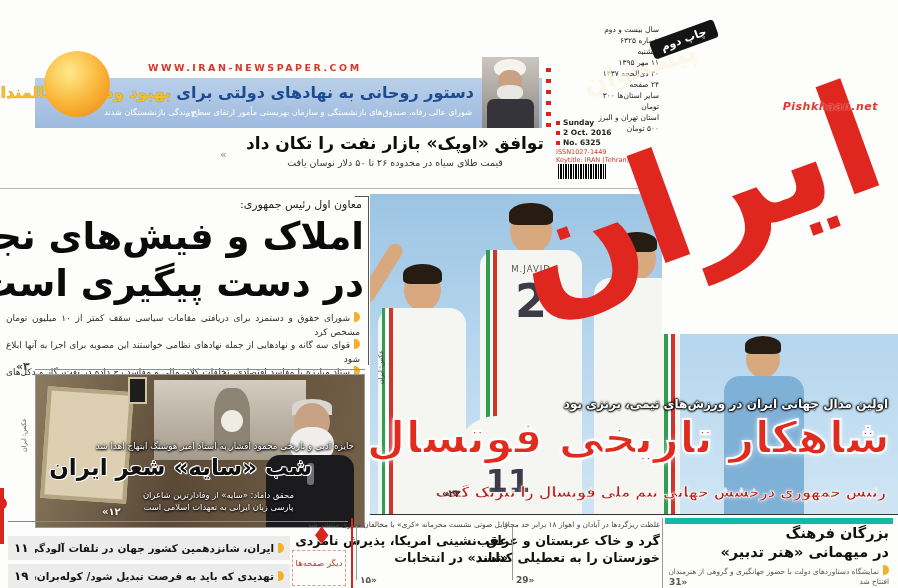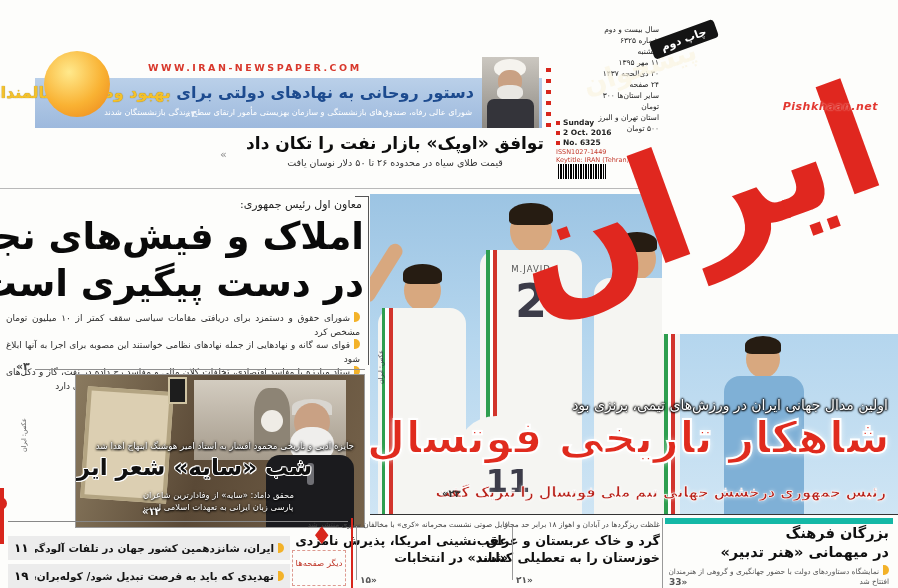--- a/index.html
+++ b/index.html
@@ -62,22 +62,22 @@
   .kicker{position:absolute;right:6px;top:4px;font-size:11px;color:#222;}
   .bigh{position:absolute;left:0;right:4px;top:19px;text-align:center;font-weight:bold;color:#0a0a0a;
     font-size:37px;line-height:47px;white-space:nowrap;}
   .bullets{position:absolute;right:8px;left:6px;top:118px;font-size:9px;line-height:13.5px;color:#2d2d2d;text-align:justify;}
   .ybul{display:inline-block;width:6px;height:10px;background:#f3b229;border-radius:0 6px 6px 0;
     margin-left:4px;vertical-align:-1px;}
   .lc-marker{left:16px;top:360px;font-size:11px;font-weight:bold;color:#444;z-index:2;}
   .lc-rule{left:35px;top:369px;width:330px;height:1px;background:#8f8f8f;}
 
   
-  .sayeh{left:35px;top:374px;width:290px;height:154px;overflow:hidden;border:1px solid #9a9a9a;
-    background:linear-gradient(105deg,#8a7a5f,#5a4936 45%,#75624a);margin-left:40px;}
+  .sayeh{left:35px;top:374px;width:330px;height:154px;overflow:hidden;border:1px solid #9a9a9a;
+    background:linear-gradient(105deg,#8a7a5f,#5a4936 45%,#75624a);}
   .sy-screen{position:absolute;left:118px;top:5px;width:152px;height:80px;background:linear-gradient(#d3ccc0,#a59b8c);}
   .sy-fig{position:absolute;left:60px;top:8px;width:36px;height:60px;background:#8d8475;border-radius:40% 40% 0 0;}
   .sy-fig::after{content:"";position:absolute;left:7px;top:22px;width:22px;height:22px;background:#efece6;border-radius:50%;}
   .sy-portrait{position:absolute;left:92px;top:2px;width:19px;height:27px;background:#1d1d1d;border:2px solid #cfc3a2;}
   .sy-tableau{position:absolute;left:8px;top:14px;width:86px;height:112px;background:#dccfb2;
     border:4px solid #b3a482;transform:rotate(4deg);}
   .sy-man{position:absolute;right:6px;top:28px;width:96px;height:126px;}
   .sy-man .head{position:absolute;right:28px;top:0;width:36px;height:38px;background:#c9a184;border-radius:50%;}
   .sy-man .hair{position:absolute;right:26px;top:-4px;width:40px;height:16px;background:#d9d6d0;border-radius:50% 50% 0 0;}
   .sy-man .beard{position:absolute;right:24px;top:24px;width:44px;height:36px;background:#efeeec;border-radius:46%;}
@@ -100,21 +100,21 @@
     background:linear-gradient(180deg,#9cc4e3 0%,#b5d6ee 45%,#cfe5f4 100%);}
   .white-patch{position:absolute;left:292px;top:0;width:236px;height:140px;background:#fdfdfb;z-index:1;}
   .pl{position:absolute;z-index:0;}
   .head-c{position:absolute;border-radius:50%;background:#d8a87f;}
   .hair-c{position:absolute;border-radius:50% 50% 20% 20%;background:#261c12;}
   .jersey{position:absolute;background:#f5f5f2;border-radius:16px 16px 0 0;}
   .stripe{position:absolute;width:11px;background:linear-gradient(90deg,#2e9e4f 0 3.5px,#fff 3.5px 7px,#d2342c 7px 11px);}
   .jname{position:absolute;width:100%;text-align:center;font-size:8.5px;letter-spacing:1px;color:#555;}
   .jnum{position:absolute;width:100%;text-align:center;font-weight:bold;color:#3c3c49;}
   .arm{position:absolute;background:#d8a87f;border-radius:8px;}
-  .f-line1{position:absolute;right:10px;top:203px;z-index:2;direction:rtl;color:#fff;font-weight:normal;font-size:14px;white-space:nowrap;
+  .f-line1{position:absolute;right:10px;top:203px;z-index:2;direction:rtl;color:#fff;font-weight:bold;font-size:12px;white-space:nowrap;
     text-shadow:0 1px 2px #000,0 -1px 2px #000,1px 0 2px #000,-1px 0 2px #000;text-align:center;}
   .f-head{position:absolute;right:8px;top:217px;z-index:2;direction:rtl;color:#e02b1e;font-weight:bold;font-size:45px;white-space:nowrap;
     -webkit-text-stroke:2px #ffffff;text-shadow:0 0 6px rgba(255,255,255,.9);}
   .f-line3{position:absolute;right:12px;top:290px;z-index:2;direction:rtl;color:#b8221a;font-weight:bold;font-size:14.5px;white-space:nowrap;
     -webkit-text-stroke:.7px #ffffff;text-shadow:0 0 4px rgba(255,255,255,.95);}
   .f-marker{position:absolute;left:72px;top:294px;z-index:2;font-size:10px;font-weight:bold;color:#333;}
   .f-credit{position:absolute;left:7px;top:190px;z-index:2;transform:rotate(-90deg);transform-origin:left top;
     font-size:6.5px;color:#334;white-space:nowrap;}
 
   
@@ -297,31 +297,31 @@
     <div class="f-line3">رئیس جمهوری درخشش جهانی تیم ملی فوتسال را تبریک گفت</div>
     <div class="f-marker">«۲۳</div>
     <div class="f-credit">عکس: ایران</div>
   </div>
 
   <div class="abs vline2"></div>
   <div class="abs b-right">
     <div class="h">بزرگان فرهنگ</div>
     <div class="h">در میهمانی «هنر تدبیر»</div>
     <div class="s"><span class="ybul"></span><span>نمایشگاه دستاوردهای دولت با حضور جهانگیری و گروهی از هنرمندان افتتاح شد</span></div>
-    <div class="b-marker">«33</div>
+    <div class="b-marker">«31</div>
   </div>
 
   <div class="abs b-col b-dust">
     <div class="b-bracket"></div>
     <div class="k">غلظت ریزگردها در آبادان و اهواز ۱۸ برابر حد مجاز</div>
     <div class="h">
       <div>گرد و خاک عربستان و عراق</div>
       <div>خوزستان را به تعطیلی کشاند</div>
     </div>
-    <div class="b-marker">«۲۱</div>
+    <div class="b-marker">«29</div>
   </div>
 
   <div class="abs b-col b-syria">
     <div class="b-bracket"></div>
     <div class="k">فایل صوتی نشست محرمانه «کری» با مخالفان سوری منتشر شد</div>
     <div class="h">
       <div>عقب‌نشینی امریکا، پذیرش نامزدی</div>
       <div>«اسد» در انتخابات</div>
     </div>
     <div class="b-marker">«۱۵</div>

